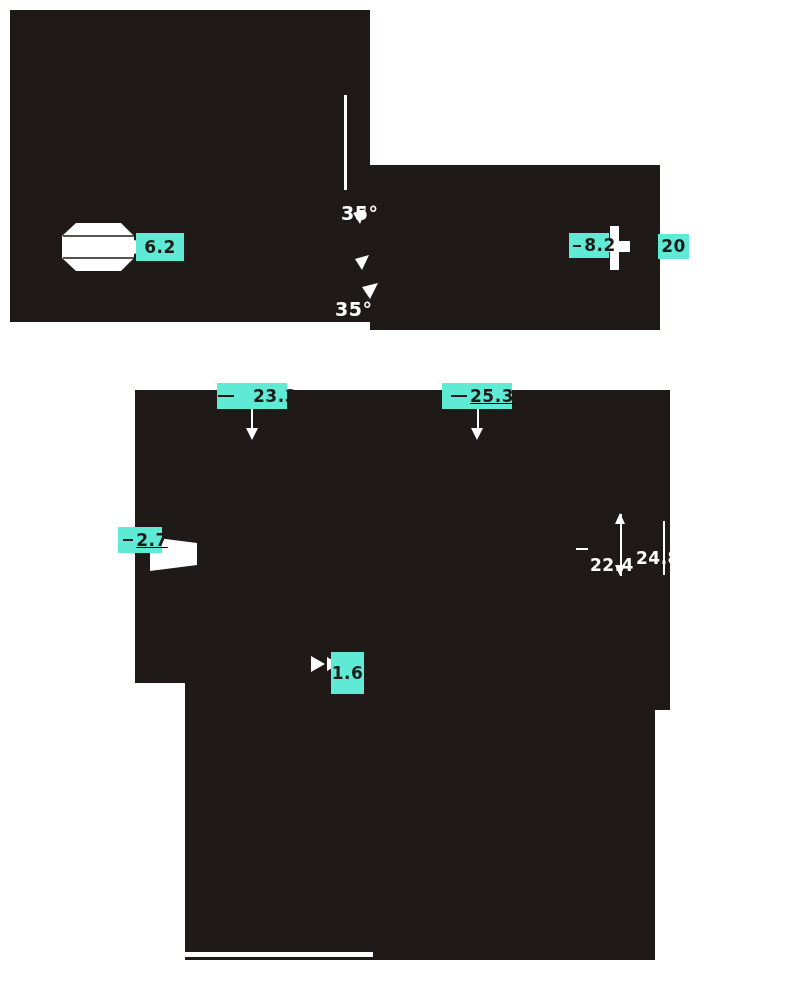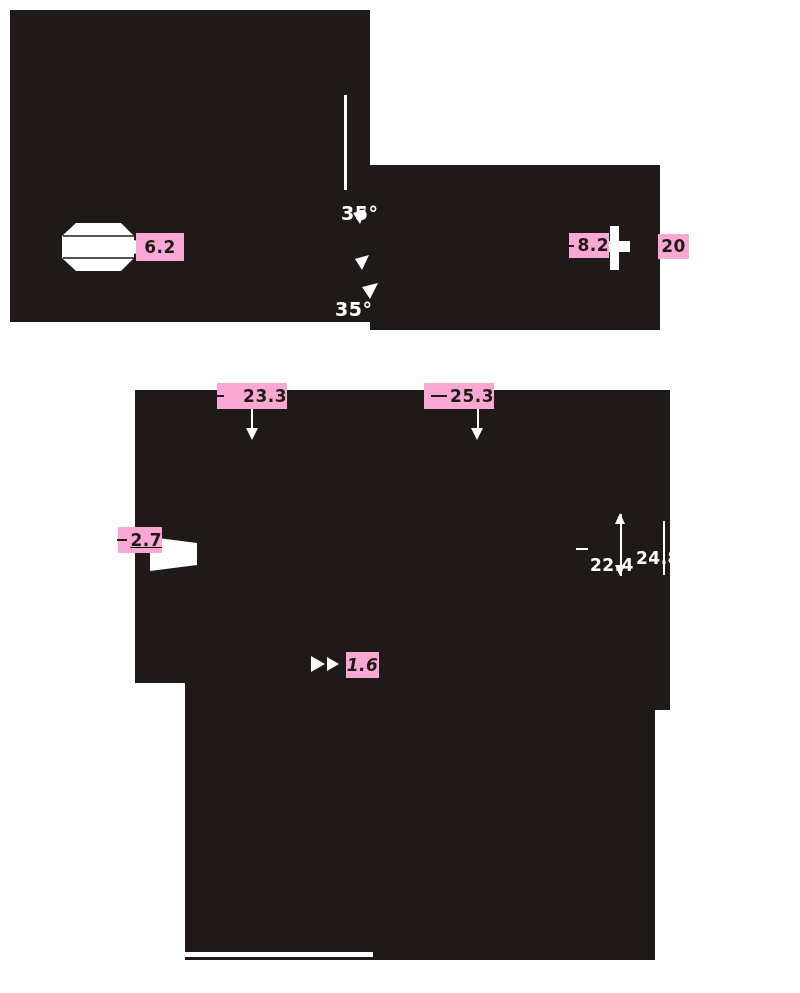--- a/index.html
+++ b/index.html
@@ -4,24 +4,24 @@
 <style>
   * { margin:0; padding:0; box-sizing:border-box; }
   html,body { background:#ffffff; font-family:"DejaVu Sans", sans-serif; }
   .canvas {
     position:relative; width:800px; height:993px;
     background:#ffffff; overflow:hidden;
   }
   .ink { position:absolute; background:#1f1a17; }
   .overlay { position:absolute; left:0; top:0; pointer-events:none; }
   .patch {
-    position:absolute; background:#f9a8d4;
+    position:absolute; background:#5eead4;
     display:flex; align-items:center; justify-content:center;
   }
-  .patch.lead { justify-content:flex-end; padding-left:11px; }
+  .patch.lead { justify-content:center; padding-left:11px; }
   .dash { display:inline-block; height:2px; background:#1f1a17; margin-right:3px; flex:0 0 auto; }
   .wdash { position:absolute; background:#ffffff; }
   .dim-text {
     font-size:17px; font-weight:700; color:#1f1a17;
     letter-spacing:0.5px; white-space:nowrap; line-height:1;
   }
   .dim-float {
     position:absolute; font-size:19px; font-weight:700; color:#ffffff;
     letter-spacing:0.5px; white-space:nowrap; line-height:1;margin-top:16px;
   }
@@ -102,31 +102,31 @@
 
   <div class="patch" style="left:658px; top:234px; width:31px; height:25px;">
     <span class="dim-text">20</span>
   </div>
 
   <div class="patch lead" style="left:217px; top:383px; width:70px; height:26px;gap:16px;">
     <span class="dash" style="width:16px;"></span>
     <span class="dim-text">23.3</span>
   </div>
 
-  <div class="patch lead" style="left:424px; top:383px; width:70px; height:26px;">
+  <div class="patch lead" style="left:442px; top:383px; width:70px; height:26px;text-decoration:underline;">
     <span class="dash" style="width:16px;"></span>
     <span class="dim-text">25.3</span>
   </div>
 
   <div class="patch lead" style="left:118px; top:527px; width:44px; height:26px;text-decoration:underline;">
     <span class="dash" style="width:10px;"></span>
     <span class="dim-text">2.7</span>
   </div>
 
-  <div class="patch" style="left:346px; top:652px; width:33px; height:26px;font-style:italic;">
+  <div class="patch" style="left:331px; top:652px; width:33px; height:42px;">
     <span class="dim-text">1.6</span>
   </div>
 
   <div class="dim-float" style="left:341px; top:188px;">35°</div>
 
   <div class="dim-float" style="left:335px; top:284px;">35°</div>
 
   <span class="wdash" style="left:576px; top:548px; width:12px; height:2px;"></span>
   <div class="dim-float small" style="left:590px; top:541px;">22.4</div>
 

